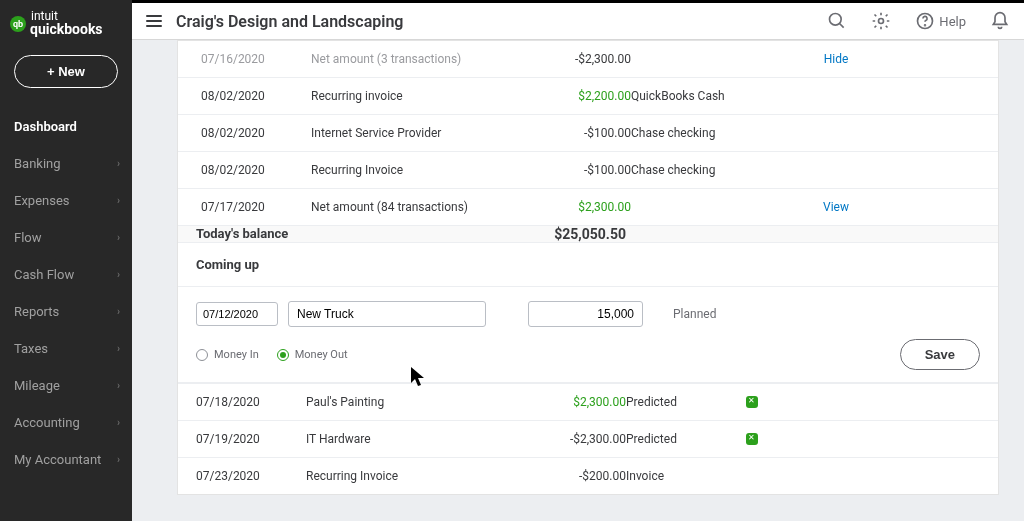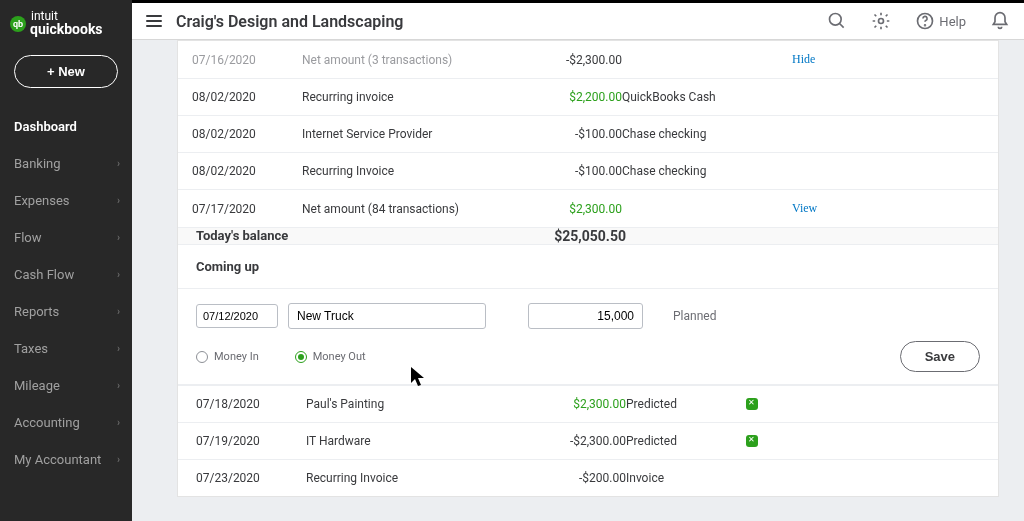--- a/index.html
+++ b/index.html
@@ -26,36 +26,36 @@
     .hamburger { display: inline-flex; flex-direction: column; gap: 3px; cursor: pointer; }
     .hamburger span { width: 16px; height: 2px; background: #393a3d; border-radius: 1px; }
     .company-name { font-size: 16px; font-weight: 600; }
     .spacer { flex: 1; }
     .icon-btn { cursor: pointer; color: #6b6c72; display: inline-flex; align-items: center; gap: 4px; margin-left: 10px; }
     .icon-btn svg { stroke: #6b6c72; }
 
     
     .content { flex: 1; overflow: hidden; padding: 0 10px 0 0; }
     .card { margin: 0 15px 0 45px; background: #fff; border: 1px solid #e3e3e3; }
-    .row { display: grid; grid-template-columns: 110px 220px 100px 170px 70px; align-items: center; padding: 11px 14px; border-top: 1px solid #eceef1; font-size: 12px; }
+    .row { display: grid; grid-template-columns: 110px 220px 100px 170px 70px; align-items: center; padding: 11px 23px; border-top: 1px solid #eceef1; font-size: 12px; }
     .row.first { border-top: none; color:#9a9b9f; }
     .amt { text-align: right; }
     .amt.pos { color: #2ca01c; }
     .amt.neg { color: #393a3d; }
-    .link { color: #0077c5; cursor: pointer; text-align: left; font-family: Liberation Serif, serif; }
+    .link { color: #0077c5; cursor: pointer; text-align: center; }
     .balance-row { padding: 0 18px; display: grid; grid-template-columns: 330px 100px 240px; font-weight: 700; font-size: 13px; border-top: 1px solid #eceef1; background:#f9f9f9; }
     .balance-row .amt { font-weight: 700; font-size: 14px; }
     .section-head { padding: 14px 18px; font-weight: 700; border-top: 1px solid #eceef1; }
     .entry-row { padding: 14px 18px 8px 18px; border-top: 1px solid #eceef1; display: grid; grid-template-columns: 92px 200px 40px 115px auto; align-items: center; gap: 0; }
     .date-field { display: inline-flex; align-items: center; border: 1px solid #babec5; border-radius: 3px; padding: 5px 6px; background:#fff; width: 82px; justify-content: space-between; gap: 18px; }
     .date-field input { border: none; width: 58px; font-size: 11px; outline: none; }
     .text-field { border: 1px solid #babec5; border-radius: 3px; padding: 5px 8px; width: 198px; font-size: 12px; outline: none; }
     .num-field { border: 1px solid #babec5; border-radius: 3px; padding: 5px 8px; width: 115px; font-size: 12px; text-align: right; outline: none; }
     .planned { color: #6b6c72; font-size: 12px; padding-left: 30px; }
-    .radio-row { padding: 4px 18px 12px 18px; border-bottom: 1px solid #eceef1; display: flex; align-items: center; gap: 36px; }
+    .radio-row { padding: 4px 18px 12px 18px; border-bottom: 1px solid #eceef1; display: flex; align-items: center; gap: 18px; }
     .radio-lbl { display: inline-flex; align-items: center; gap: 6px; font-size: 11px; color: #6b6c72; cursor: pointer; }
     .radio { width: 12px; height: 12px; border: 1.5px solid #8d9096; border-radius: 50%; display: inline-flex; align-items: center; justify-content: center; }
     .radio.checked { border-color: #2ca01c; }
     .radio.checked::after { content: ""; width: 6px; height: 6px; background: #2ca01c; border-radius: 50%; }
     .save-btn { margin-left: auto; padding: 7px 24px; border: 1.5px solid #6b6c72; background: #fff; border-radius: 22px; font-size: 13px; font-weight: 600; cursor: pointer; color:#393a3d; }
     .prow { display: grid; grid-template-columns: 110px 220px 100px 120px 16px; align-items: center; padding: 11px 18px; border-top: 1px solid #eceef1; font-size: 12px; }
     .badge { width: 12px; height: 12px; background: #2ca01c; border-radius: 3px; display:inline-block; position:relative; }
     .badge::after { content:"✕"; color:#fff; font-size:8px; position:absolute; left:2px; top:0; }
     .cursor { position: absolute; left: 410px; top: 366px; pointer-events:none; }
   </style>

